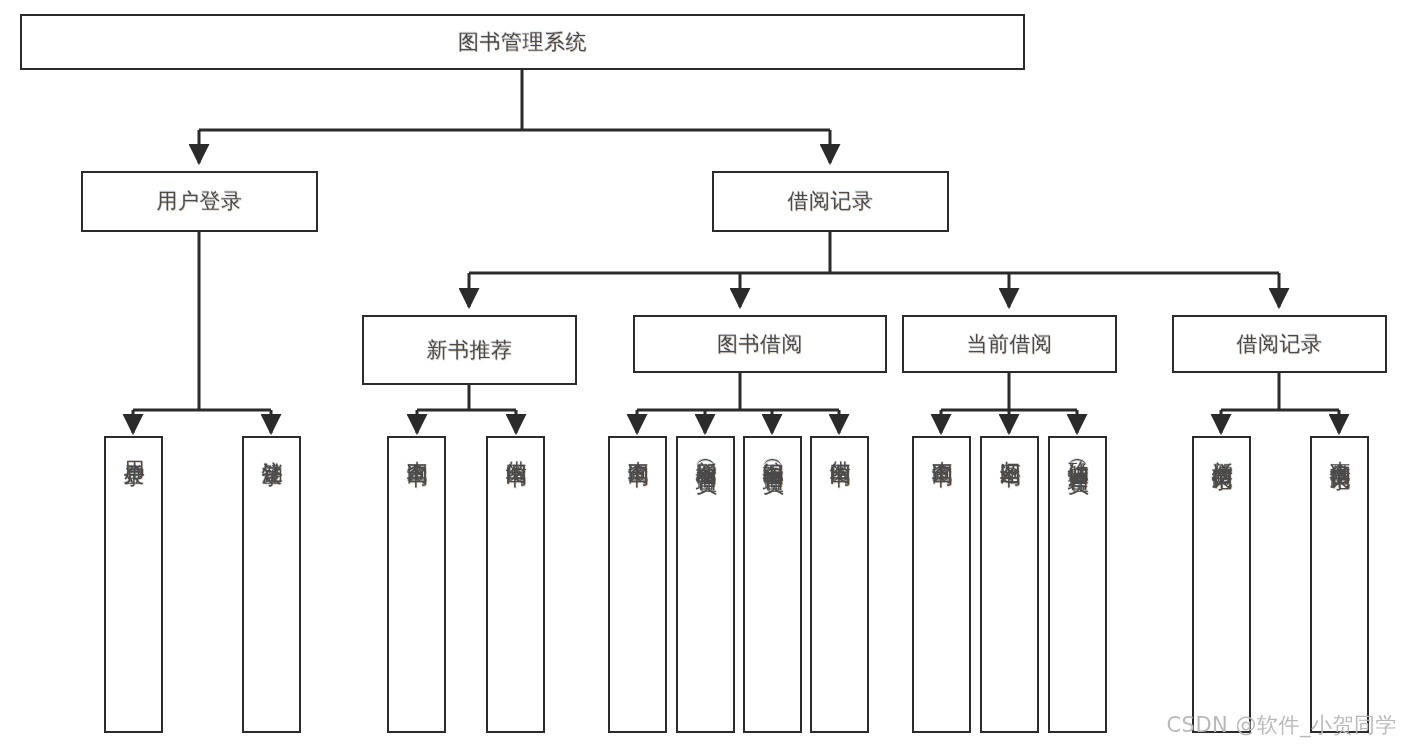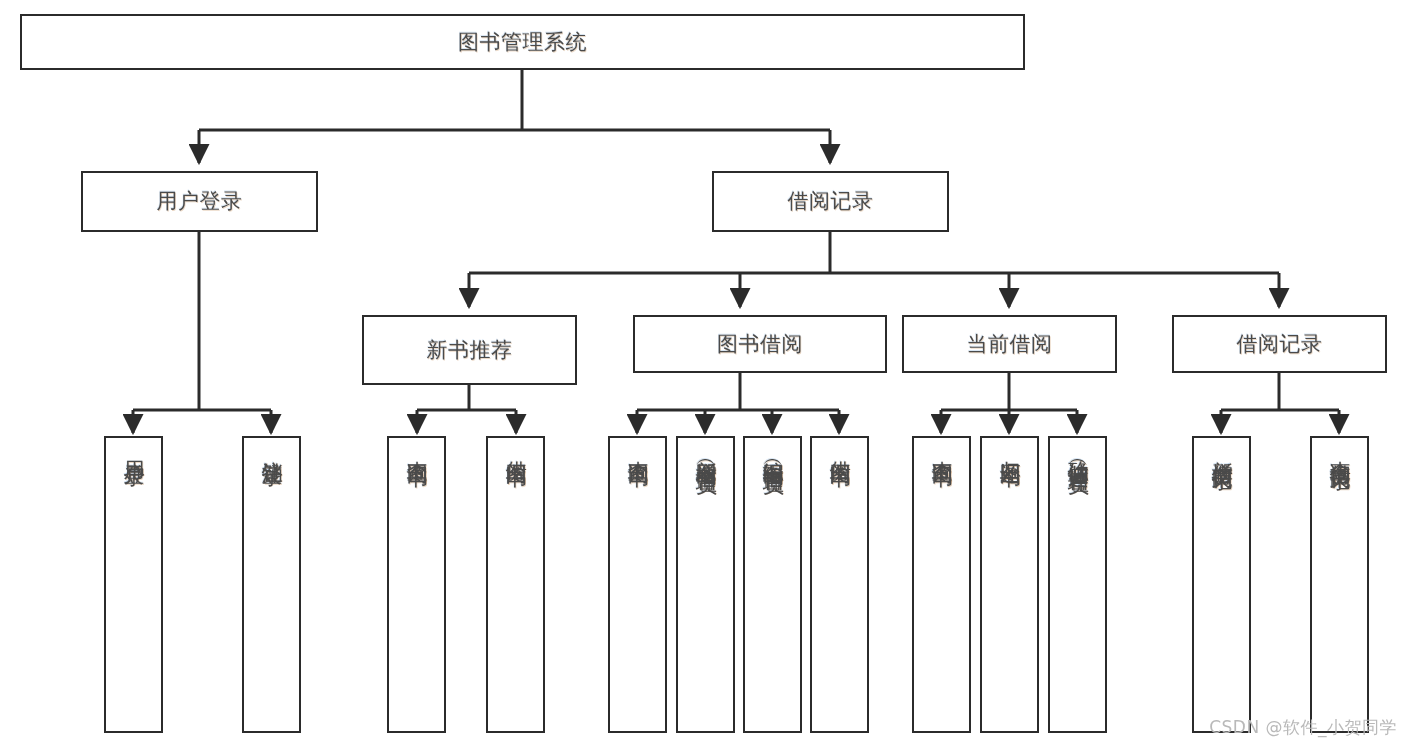--- a/index.html
+++ b/index.html
@@ -57,21 +57,21 @@
     text-orientation: upright;
     font-size: 21px;
     line-height: 1.12;
     letter-spacing: 2px;
     margin: 0 auto;
   }
   #watermark {
     position: absolute;
     right: 8px;
     bottom: 8px;
-    font-size: 17px;
+    font-size: 21px;
     color: #b9b9b9;
     letter-spacing: 0.5px;
     z-index: 5;
     white-space: nowrap;
     font-family: "DejaVu Sans", "Liberation Sans", sans-serif;
   }
 </style>
 </head>
 <body>
 

